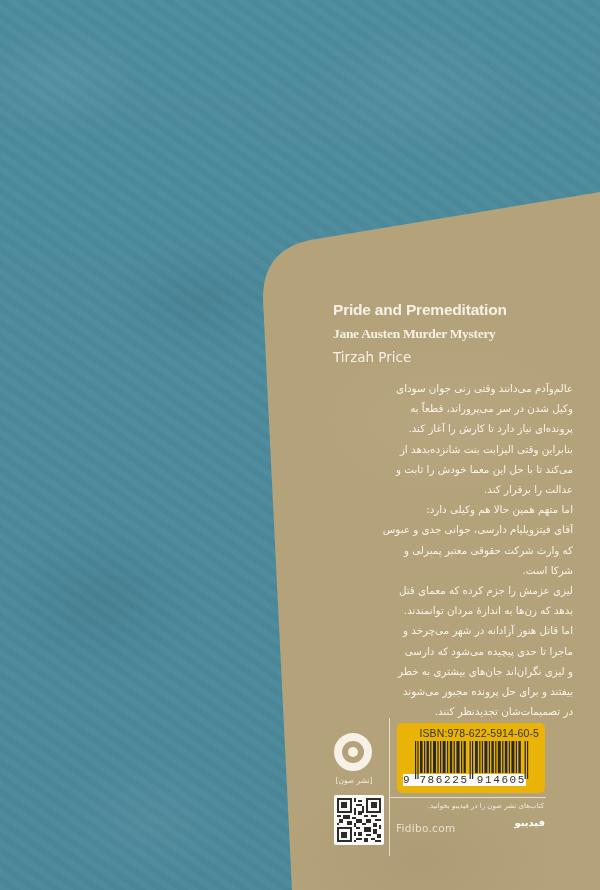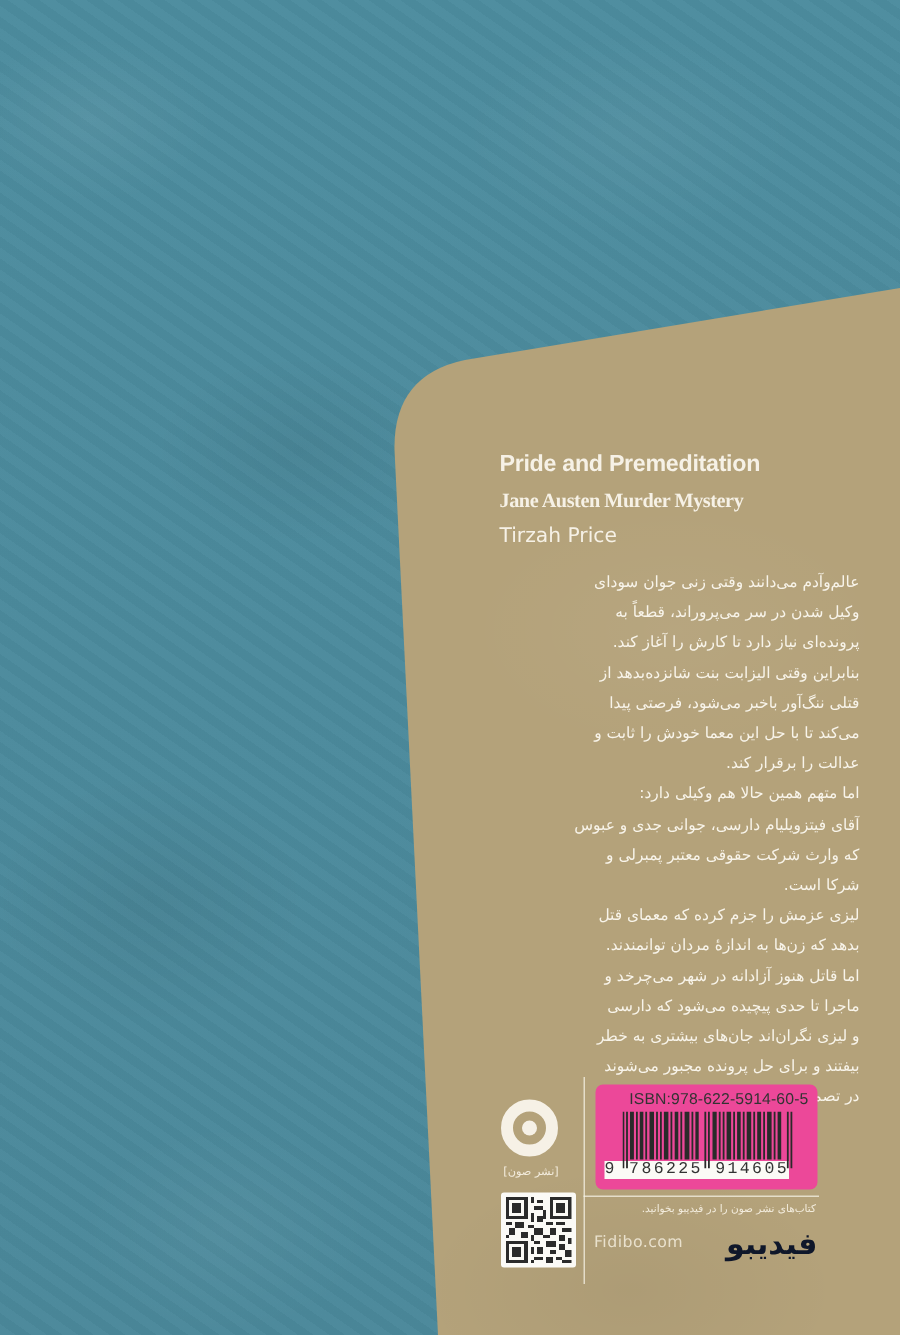--- a/index.html
+++ b/index.html
@@ -60,21 +60,21 @@
   .logo-label {
     position: absolute; left: 330px; top: 776px; width: 48px;
     text-align: center; direction: rtl;
     font-size: 7.5px; color: #f3ecdd;
   }
   .vdivider { position: absolute; left: 389px; top: 718px; width: 1px; height: 138px; background: rgba(246,241,230,0.75); }
   .hdivider { position: absolute; left: 389px; top: 797px; width: 157px; height: 1px; background: rgba(246,241,230,0.75); }
 
   .barcode-box {
     position: absolute; left: 397px; top: 723px; width: 148px; height: 70px;
-    background: #ec4899; border-radius: 5px;
+    background: #eab308; border-radius: 5px;
     padding: 4px 6px 0 6px;
   }
   .isbn-text { font-family: "Liberation Sans", sans-serif; font-size: 10.5px; color: #333; text-align: right; letter-spacing: 0.1px; line-height: 12px; }
   .barcode-bars { position: relative; height: 38px; margin: 2px 6px 0 12px; }
   .barcode-num { font-family: "Liberation Mono", monospace; font-size: 11px; color: #333; line-height: 11px; letter-spacing: 1.6px; margin-top: -4px; }
   .barcode-num span { background: #fbfaf6; }
 
   .qr {
     position: absolute; left: 334px; top: 795px; width: 50px; height: 50px;
     background: #fbfaf6; border-radius: 2px; padding: 3px;
@@ -86,21 +86,21 @@
     direction: rtl; text-align: right;
     font-size: 7px; color: #f3ecdd; white-space: nowrap;
   }
   .fidibo-url {
     position: absolute; left: 396px; top: 822px;
     font-family: "DejaVu Sans", sans-serif; font-size: 10.5px; color: #e9e1cd; letter-spacing: 0.3px;
   }
   .fidibo-logo {
     position: absolute; left: 487px; top: 817px; width: 58px;
     direction: rtl; text-align: right;
-    font-size: 20px; font-weight: bold; color: #0f172a;
+    font-size: 10px; font-weight: bold; color: #ffffff;
   }
 </style>
 </head>
 <body>
 
 <div class="cover-bg"></div>
 <div class="panel"></div>
 <div class="panel-shade"></div>
 
 <div class="title-block">
@@ -108,21 +108,20 @@
   <div class="book-series">Jane Austen Murder Mystery</div>
   <div class="book-author">Tirzah Price</div>
 </div>
 
 <div class="blurb">
   <p>
     <span class="line">عالم‌وآدم می‌دانند وقتی زنی جوان سودای</span>
     <span class="line">وکیل شدن در سر می‌پروراند، قطعاً به</span>
     <span class="line">پرونده‌ای نیاز دارد تا کارش را آغاز کند.</span>
     <span class="line">بنابراین وقتی الیزابت بنت شانزده‌بدهد از</span>
-    <span class="line">قتلی ننگ‌آور باخبر می‌شود، فرصتی پیدا</span>
     <span class="line">می‌کند تا با حل این معما خودش را ثابت و</span>
     <span class="line">عدالت را برقرار کند.</span>
   </p>
   <p>
     <span class="line">اما متهم همین حالا هم وکیلی دارد:</span>
     <span class="line">آقای فیتزویلیام دارسی، جوانی جدی و عبوس</span>
     <span class="line">که وارث شرکت حقوقی معتبر پمبرلی و</span>
     <span class="line">شرکا است.</span>
   </p>
   <p>

